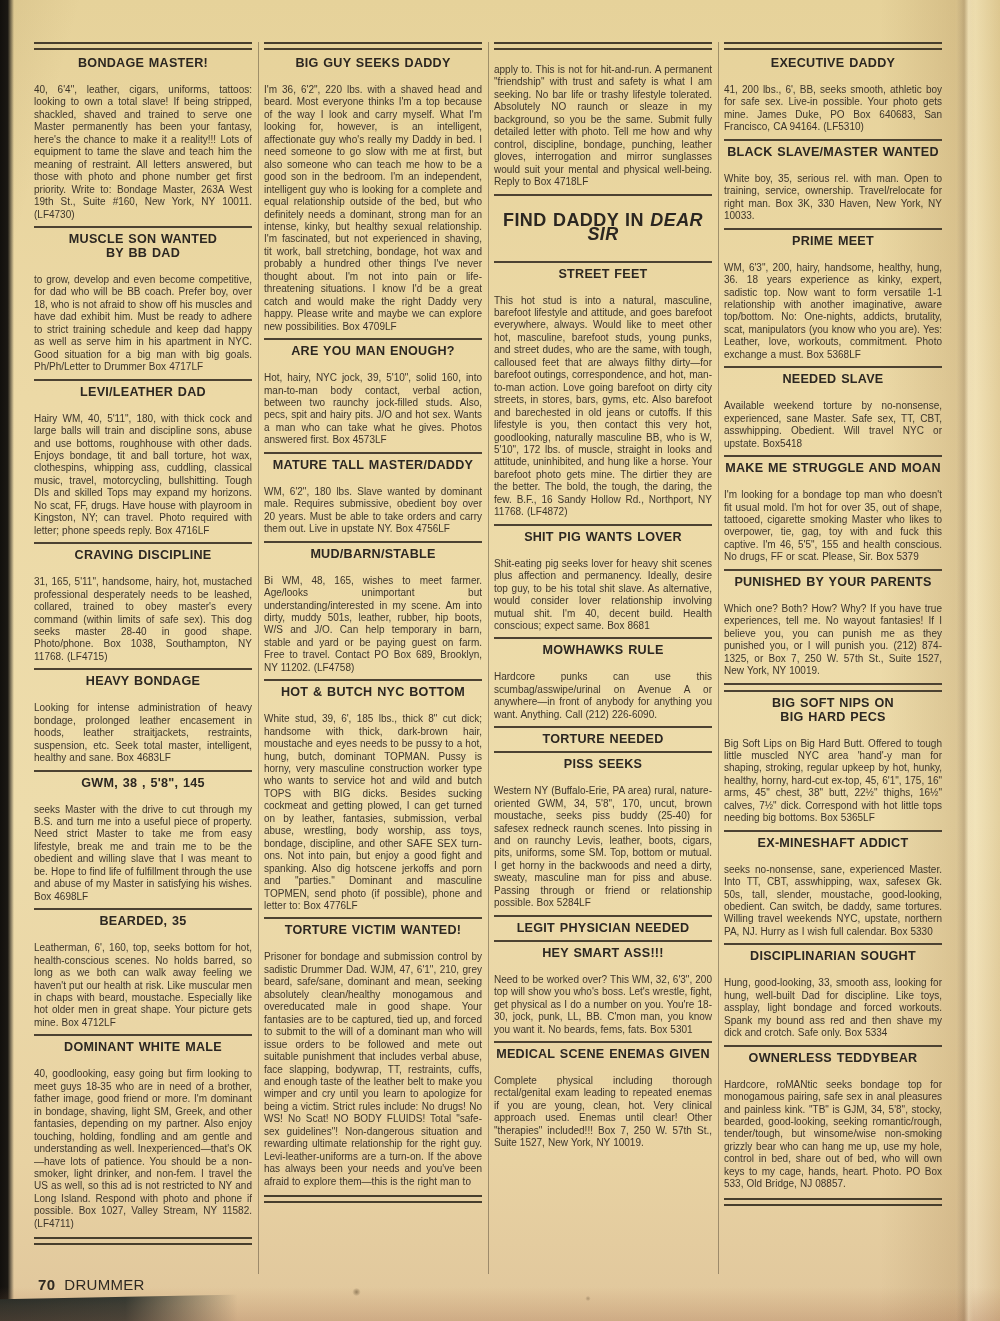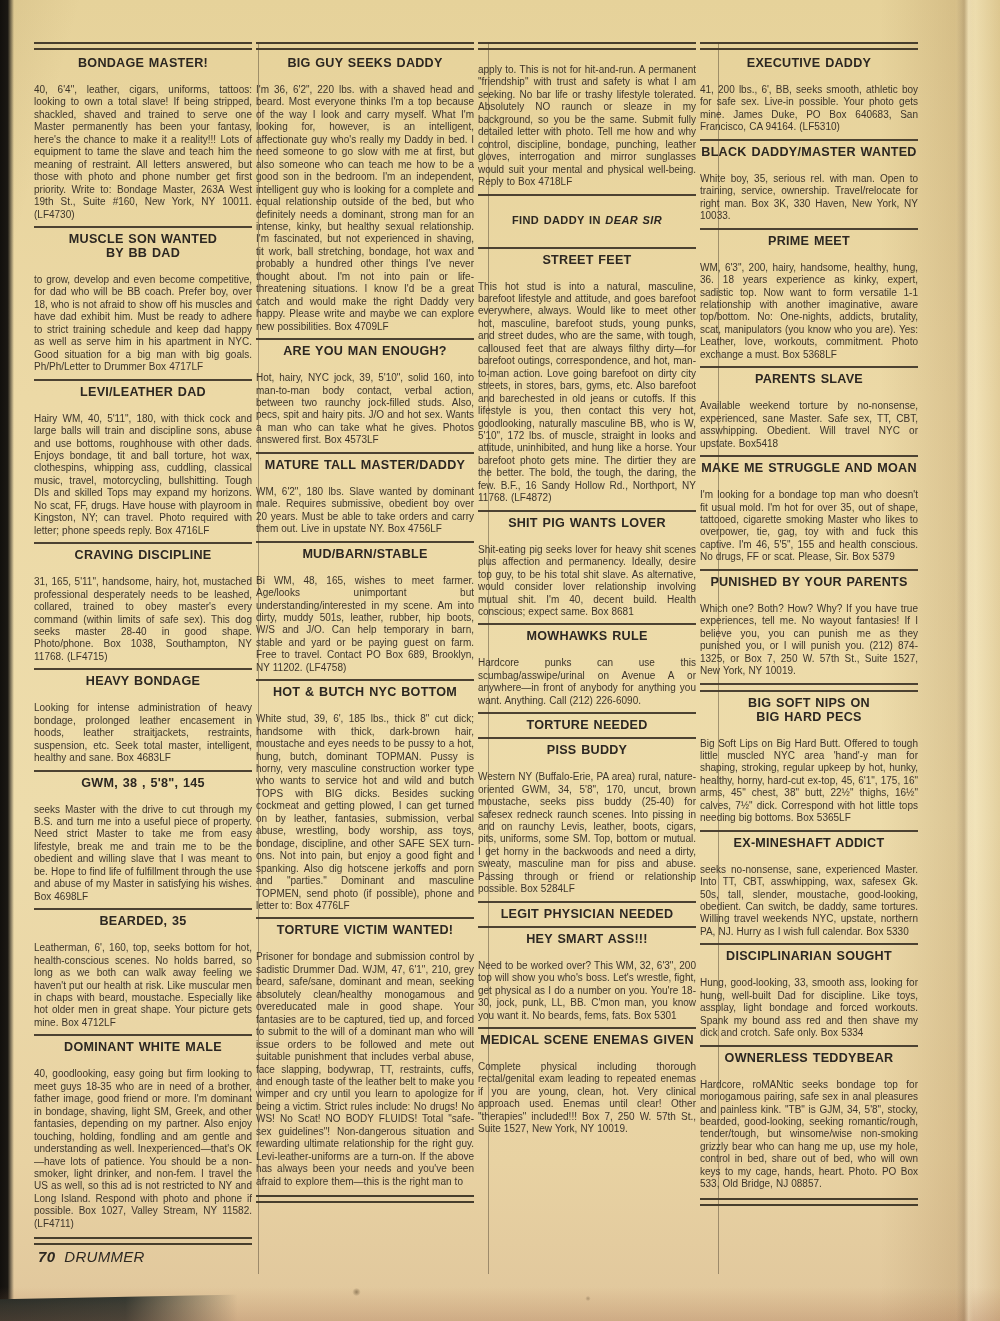--- a/index.html
+++ b/index.html
@@ -17,36 +17,36 @@
     background:linear-gradient(to right,#1a2422 0%,#27312d 38%,rgba(40,50,46,0) 72%);
     transform:skewY(-1.1deg);}
   .bottom-edge{position:absolute;left:0;bottom:0;width:100%;height:34px;
     background:linear-gradient(to bottom,rgba(170,115,80,0) 0%,rgba(175,120,85,0.18) 55%,rgba(165,110,80,0.30) 100%);}
   .right-fold{position:absolute;right:26px;top:0;width:18px;height:100%;
     background:linear-gradient(to right,rgba(105,75,40,0) 0%,rgba(105,75,40,0.28) 45%,rgba(250,240,210,0.30) 70%,rgba(105,75,40,0) 100%);}
   .stain{position:absolute;border-radius:50%;}
   .stain.s1{left:352px;top:1288px;width:9px;height:8px;background:radial-gradient(circle,rgba(90,70,45,0.55),rgba(90,70,45,0) 70%);}
   .stain.s2{left:585px;top:1296px;width:6px;height:5px;background:radial-gradient(circle,rgba(100,80,55,0.4),rgba(100,80,55,0) 70%);}
 
-  .columns{position:absolute;left:34px;top:40px;width:914px;height:1244px;display:flex;gap:4px;overflow:hidden;}
+  .columns{position:absolute;left:34px;top:40px;width:914px;height:1244px;display:flex;gap:12px;overflow:hidden;}
   .col{flex:0 0 218px;width:218px;overflow:hidden;}
   .divider{position:absolute;top:42px;width:1px;height:1232px;background:rgba(72,60,42,0.45);}
   .d1{left:258px;} .d2{left:488px;} .d3{left:718px;}
 
   .rule-double{height:4px;border-top:2px solid var(--rule,#473e2d);border-bottom:2px solid var(--rule,#473e2d);margin:2px 0 6px;}
   .rule-double.end{margin-top:7px;}
   .rule{border-top:2px solid #4c4232;margin:5px 0 4px;}
   .hl{font-weight:bold;text-align:center;font-size:12.6px;line-height:14px;color:#2c2721;letter-spacing:0.25px;word-spacing:1px;}
   .bd{font-size:10px;line-height:12.45px;text-align:justify;color:var(--ink,#3c342a);margin-top:14px;word-spacing:0.3px;}
   .ad{margin-bottom:2px;}
   .ad.promo{padding:13px 0 15px;}
-  .ad.promo .hl{font-size:11px;letter-spacing:0.4px;}
+  .ad.promo .hl{font-size:18px;letter-spacing:0.4px;}
   .hl .it{font-style:italic;}
 
-  .footer{position:absolute;left:38px;top:1248px;font-size:15px;color:#2e2922;font-style:italic;letter-spacing:0.3px;}
+  .footer{position:absolute;left:38px;top:1276px;font-size:15px;color:#2e2922;letter-spacing:0.3px;}
   .footer .pgnum{font-weight:bold;margin-right:9px;}
 </style>
 </head>
 <body>
 
 <div class="page">
   <div class="columns">
       <div class="col">
         <div class="rule-double"></div>
         <div class="ad">
@@ -147,21 +147,21 @@
         <div class="ad">
           <div class="hl">MOWHAWKS RULE</div>
           <div class="bd">Hardcore punks can use this scumbag/asswipe/urinal on Avenue A or anywhere—in front of anybody for anything you want. Anything. Call (212) 226-6090.</div>
         </div>
         <div class="rule"></div>
         <div class="ad">
           <div class="hl">TORTURE NEEDED</div>
         </div>
         <div class="rule"></div>
         <div class="ad">
-          <div class="hl">PISS BUDDY</div>
+          <div class="hl">PISS SEEKS</div>
           <div class="bd">Western NY (Buffalo-Erie, PA area) rural, nature-oriented GWM, 34, 5'8", 170, uncut, brown moustache, seeks piss buddy (25-40) for safesex redneck raunch scenes. Into pissing in and on raunchy Levis, leather, boots, cigars, pits, uniforms, some SM. Top, bottom or mutual. I get horny in the backwoods and need a dirty, sweaty, masculine man for piss and abuse. Passing through or friend or relationship possible. Box 5284LF</div>
         </div>
         <div class="rule"></div>
         <div class="ad">
           <div class="hl">LEGIT PHYSICIAN NEEDED</div>
         </div>
         <div class="rule"></div>
         <div class="ad">
           <div class="hl">HEY SMART ASS!!!</div>
           <div class="bd">Need to be worked over? This WM, 32, 6'3", 200 top will show you who's boss. Let's wrestle, fight, get physical as I do a number on you. You're 18-30, jock, punk, LL, BB. C'mon man, you know you want it. No beards, fems, fats. Box 5301</div>
@@ -173,31 +173,31 @@
         </div>
       </div>
       <div class="col">
         <div class="rule-double"></div>
         <div class="ad">
           <div class="hl">EXECUTIVE DADDY</div>
           <div class="bd">41, 200 lbs., 6', BB, seeks smooth, athletic boy for safe sex. Live-in possible. Your photo gets mine. James Duke, PO Box 640683, San Francisco, CA 94164. (LF5310)</div>
         </div>
         <div class="rule"></div>
         <div class="ad">
-          <div class="hl">BLACK DADDY/MASTER WANTED</div>
+          <div class="hl">BLACK SLAVE/MASTER WANTED</div>
           <div class="bd">White boy, 35, serious rel. with man. Open to training, service, ownership. Travel/relocate for right man. Box 3K, 330 Haven, New York, NY 10033.</div>
         </div>
         <div class="rule"></div>
         <div class="ad">
           <div class="hl">PRIME MEET</div>
           <div class="bd">WM, 6'3", 200, hairy, handsome, healthy, hung, 36. 18 years experience as kinky, expert, sadistic top. Now want to form versatile 1-1 relationship with another imaginative, aware top/bottom. No: One-nights, addicts, brutality, scat, manipulators (you know who you are). Yes: Leather, love, workouts, commitment. Photo exchange a must. Box 5368LF</div>
         </div>
         <div class="rule"></div>
         <div class="ad">
-          <div class="hl">PARENTS SLAVE</div>
+          <div class="hl">NEEDED SLAVE</div>
           <div class="bd">Available weekend torture by no-nonsense, experienced, sane Master. Safe sex, TT, CBT, asswhipping. Obedient. Will travel NYC or upstate. Box5418</div>
         </div>
         <div class="rule"></div>
         <div class="ad">
           <div class="hl">MAKE ME STRUGGLE AND MOAN</div>
           <div class="bd">I'm looking for a bondage top man who doesn't fit usual mold. I'm hot for over 35, out of shape, tattooed, cigarette smoking Master who likes to overpower, tie, gag, toy with and fuck this captive. I'm 46, 5'5", 155 and health conscious. No drugs, FF or scat. Please, Sir. Box 5379</div>
         </div>
         <div class="rule"></div>
         <div class="ad">
           <div class="hl">PUNISHED BY YOUR PARENTS</div>

